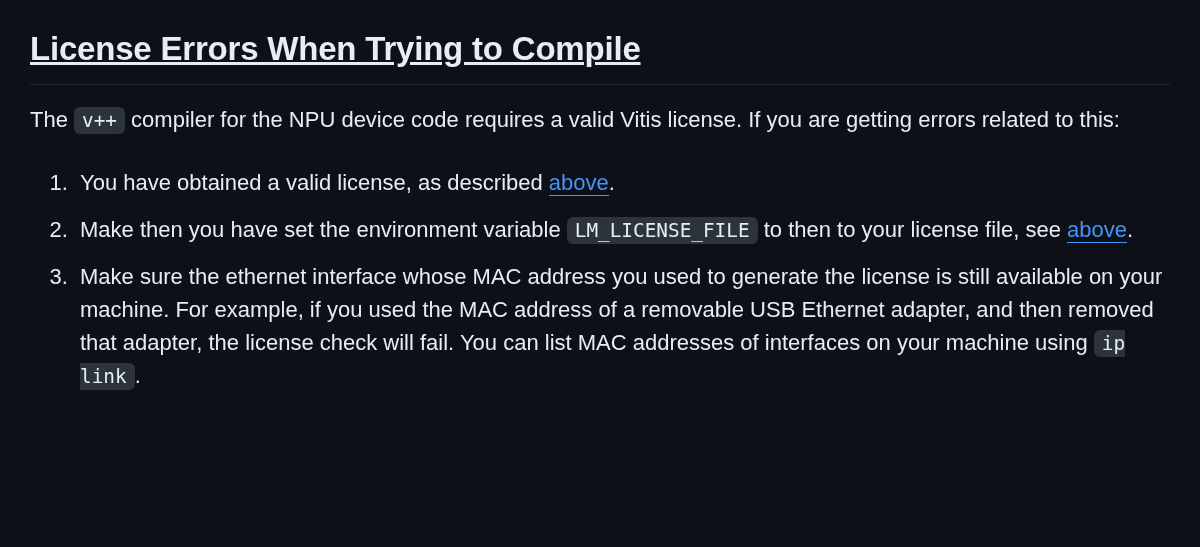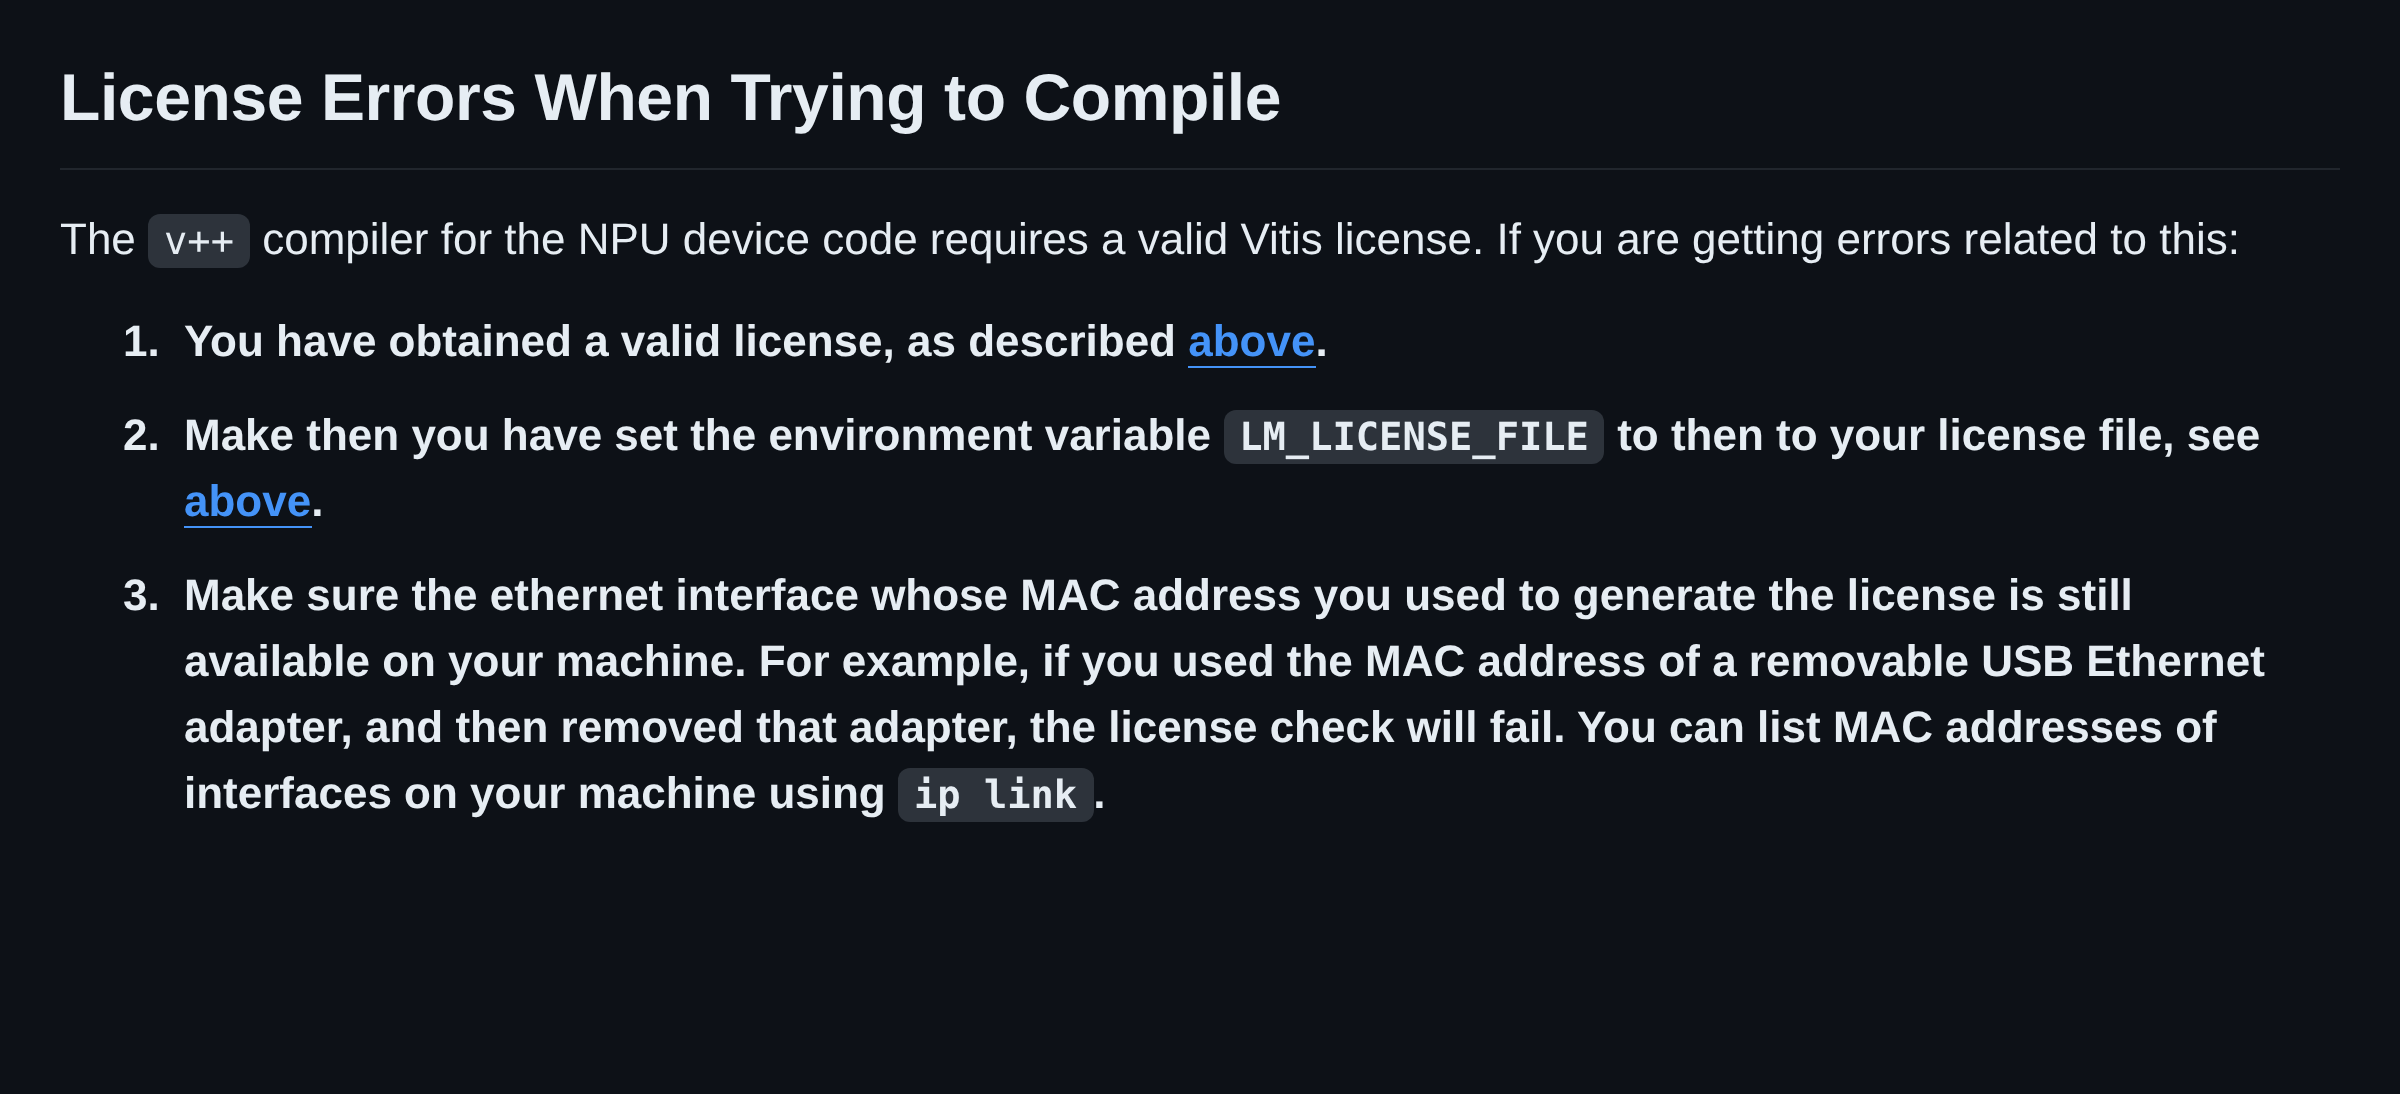--- a/index.html
+++ b/index.html
@@ -18,38 +18,38 @@
     box-sizing: border-box;
   }
   h2.heading {
     font-size: 33px;
     font-weight: 600;
     margin: 0 0 18px 0;
     padding-bottom: 10px;
     border-bottom: 1px solid #21262d;
     color: #e6edf3;
     letter-spacing: -0.2px;
+    text-decoration: underline;
   }
   p.intro {
-    margin: 0 0 18px 0;
+    margin: 0 0 30px 0;
     color: #e6edf3;
   }
   code.inline {
     font-family: ui-monospace, SFMono-Regular, "SF Mono", Menlo, Consolas, monospace;
     font-size: 0.88em;
     background: #2d333b;
     padding: 2px 8px;
     border-radius: 6px;
     color: #e6edf3;
   }
   ol.steps {
-    margin: 12px;
+    margin: 0;
     padding-left: 44px;
     color: #e6edf3;
-    font-weight: bold;
   }
   ol.steps li {
     margin: 0 0 14px 0;
     padding-left: 6px;
   }
   a.link {
     color: #4493f8;
     text-decoration: none;
     border-bottom: 1px solid #4493f8;
     padding-bottom: 0px;

